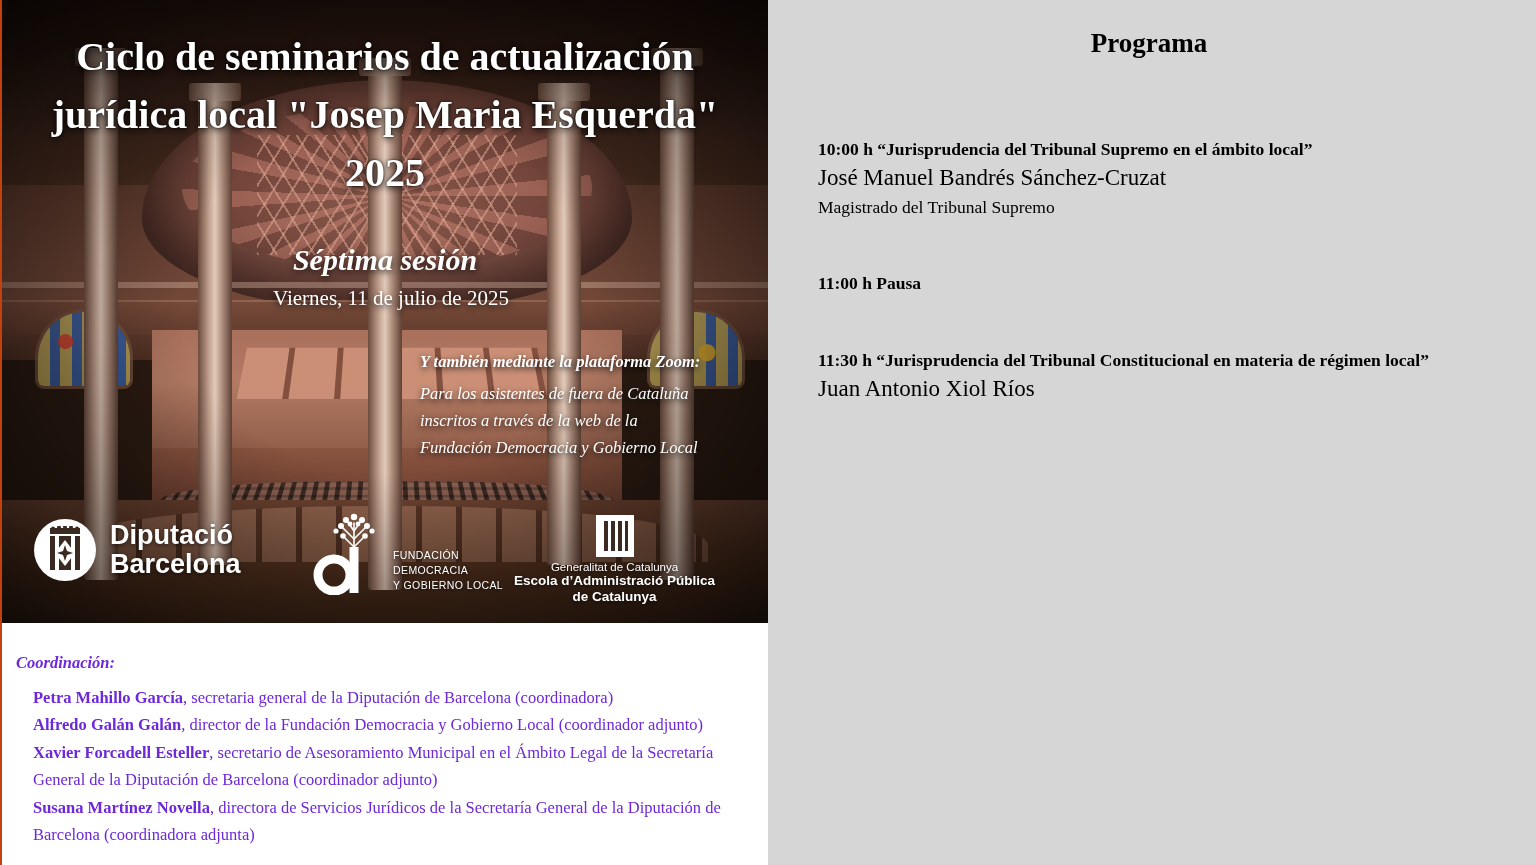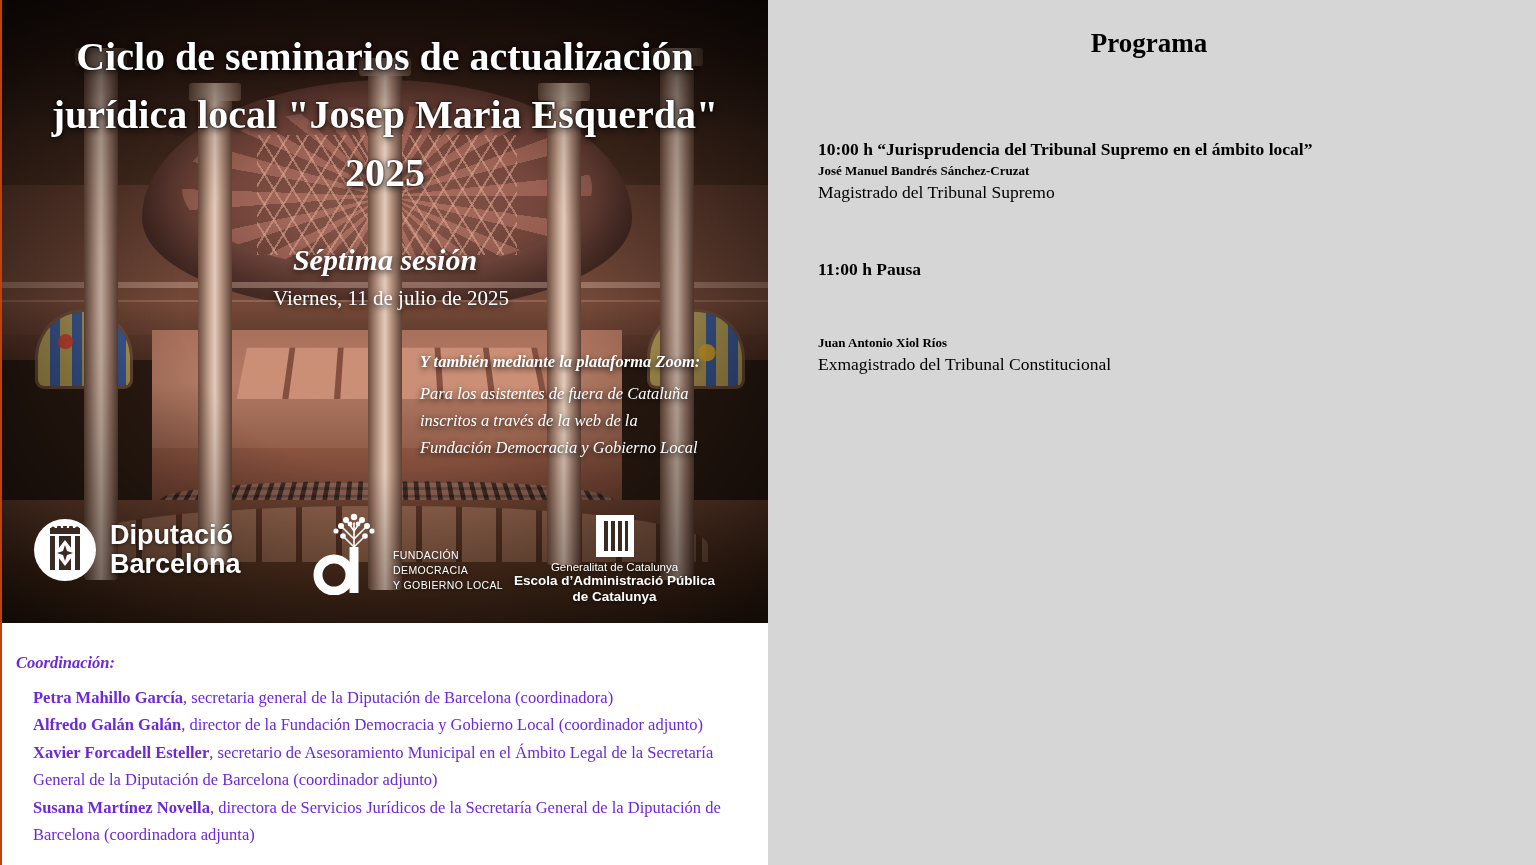--- a/index.html
+++ b/index.html
@@ -208,21 +208,21 @@
   .right-col {
     width: 768px; height: 827px;
     background: #d6d6d6;
     padding: 28px 56px 0 50px;
     color: #000;
   }
   .prog-title { text-align: center; font-size: 27px; font-weight: bold; }
   .prog-list { margin-top: 78px; }
   .prog-item { margin-bottom: 52px; }
   .prog-head { font-size: 17.5px; font-weight: bold; line-height: 1.42; }
-  .prog-speaker { font-size: 13px; font-weight: bold; line-height: 1.42; }
+  .prog-speaker { font-size: 23px; font-weight: normal; line-height: 1.42; }
   .prog-role { font-size: 17.5px; line-height: 1.42; }
 </style>
 </head>
 <body>
 
 <div class="page">
 
   <div class="left-col">
 
     <div class="poster">
@@ -367,20 +367,20 @@
         <div class="prog-head">10:00 h “Jurisprudencia del Tribunal Supremo en el ámbito local”</div>
         <div class="prog-speaker">José Manuel Bandrés Sánchez-Cruzat</div>
         <div class="prog-role">Magistrado del Tribunal Supremo</div>
       </div>
 
       <div class="prog-item">
         <div class="prog-head">11:00 h Pausa</div>
       </div>
 
       <div class="prog-item">
+        <div class="prog-head">11:30 h “Jurisprudencia del Tribunal Constitucional en materia de régimen local”</div>
         <div class="prog-speaker">Juan Antonio Xiol Ríos</div>
-        <div class="prog-role">Exmagistrado del Tribunal Constitucional</div>
       </div>
 
     </div>
   </div>
 
 </div>
 
 </body></html>

